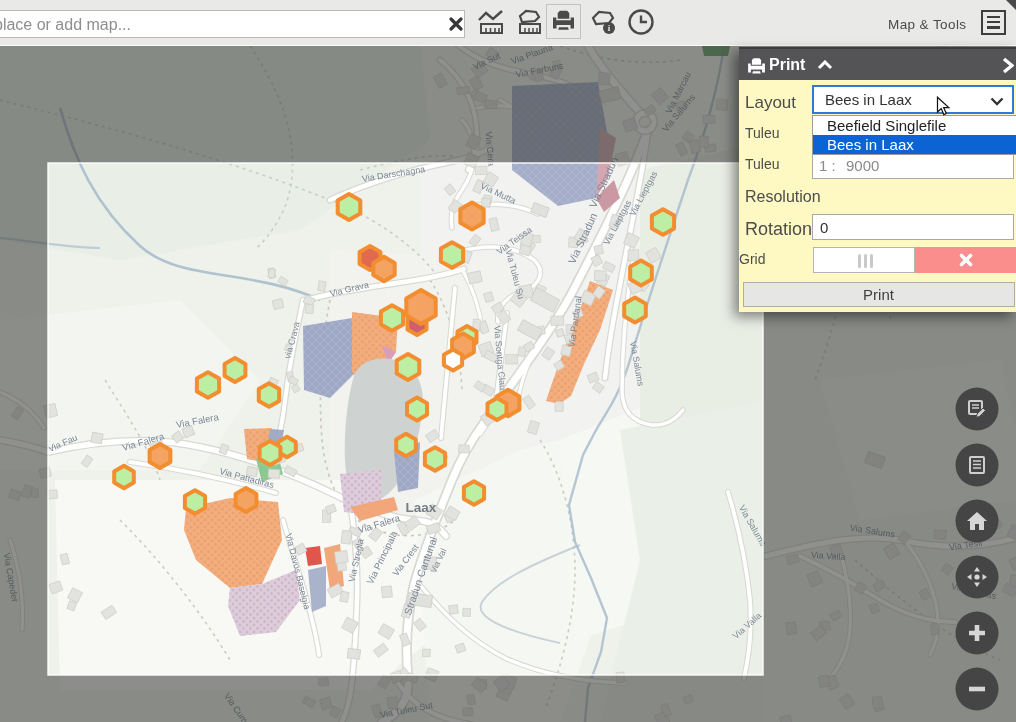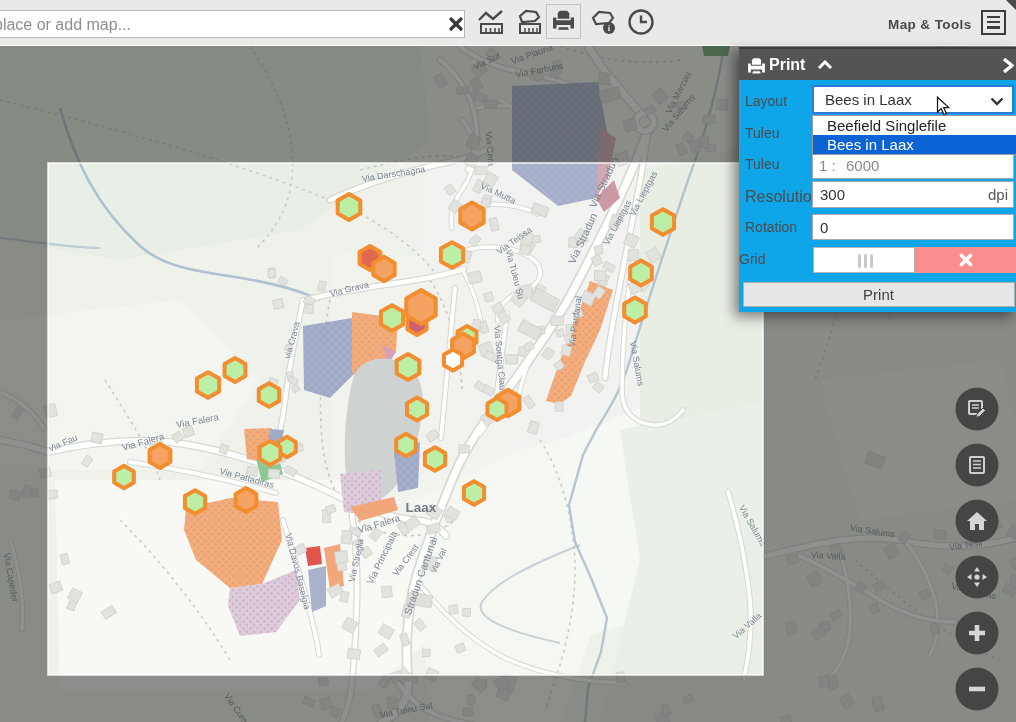--- a/index.html
+++ b/index.html
@@ -471,68 +471,64 @@
 <svg class="abs" style="left:589px;top:8px" width="30" height="30" viewBox="0 0 30 30">
  <path d="M4,10 L10,4 L21,5 L24,10 L20,15 L7,16 Z" fill="none" stroke="#4a4a4a" stroke-width="2.2"></path>
  <circle cx="20" cy="20" r="6" fill="#4a4a4a"></circle>
  <text x="20" y="23.2" font-size="9" font-weight="bold" fill="#e9e9e7" text-anchor="middle" font-family="Liberation Serif,serif">i</text>
 </svg>
 
 <svg class="abs" style="left:627px;top:8px" width="28" height="28" viewBox="0 0 28 28">
  <circle cx="14" cy="14" r="11.5" fill="none" stroke="#4a4a4a" stroke-width="2.4"></circle>
  <path d="M14,7.5 V14 H20" fill="none" stroke="#4a4a4a" stroke-width="2.4"></path>
 </svg>
-<div class="abs" style="left:888px;top:17px;font-size:13.5px;font-weight:bold;color:#4a4a4a;letter-spacing:0.4px">Map &amp; Tools</div>
+<div class="abs" style="left:888px;top:17px;font-size:13.5px;font-weight:normal;color:#4a4a4a;letter-spacing:0.4px">Map &amp; Tools</div>
 <div class="abs" style="left:981px;top:10px;width:25px;height:25px;border:2.5px solid #3e3e3e">
  <div style="margin:3.8px 4.2px 0 4.2px;height:2.6px;background:#3e3e3e"></div>
  <div style="margin:2.5px 4.2px 0 4.2px;height:2.6px;background:#3e3e3e"></div>
  <div style="margin:2.5px 4.2px 0 4.2px;height:2.6px;background:#3e3e3e"></div>
 </div>
 <svg class="abs" style="left:1002px;top:0" width="14" height="13" viewBox="0 0 14 13">
       <polygon points="4,0 14,0 14,10" fill="#4a4a4a"></polygon>
     </svg>
 
-<div class="abs" style="left:739px;top:47px;width:278px;height:265px;background:#0ea5e9;box-shadow:-5px 5px 12px rgba(0,0,0,0.45)">
+<div class="abs" style="left:739px;top:47px;width:278px;height:265px;background:#fef9c3;box-shadow:-5px 5px 12px rgba(0,0,0,0.45)">
  <div class="abs" style="left:0;top:0;width:278px;height:33px;background:#545456;border-top:2px solid #3c3c3e">
   <svg class="abs" style="left:7px;top:7px" width="21" height="20" viewBox="0 0 25 25">
    <path d="M2,9.5 H23 V20.5 H19.5 V17 H5.5 V20.5 H2 Z" fill="#fff"></path>
    <polygon points="7.5,18.5 17.5,18.5 18.8,22.5 6.2,22.5" fill="#fff" stroke="#545456" stroke-width="1.4"></polygon>
    <polygon points="8.6,2 16.4,2 19,4.8 19,11.5 6,11.5 6,4.8" fill="#fff" stroke="#545456" stroke-width="1.4"></polygon>
   </svg>
   <div class="abs" style="left:30px;top:7px;font-size:16px;font-weight:bold;color:#fff">Print</div>
   <svg class="abs" style="left:78px;top:11px" width="16" height="11" viewBox="0 0 16 11">
           <path d="M2,8 L8,2 L14,8" fill="none" stroke="#fff" stroke-width="3"></path>
         </svg>
   <svg class="abs" style="left:263px;top:8px" width="12" height="17" viewBox="0 0 12 17">
           <path d="M2,2 L10,8.5 L2,15" fill="none" stroke="#fff" stroke-width="3.4"></path>
         </svg>
  </div>
- <div class="abs" style="left:6px;top:46px;font-size:14px;color:#4c4c4c">Layout</div>
+ <div class="abs" style="left:6px;top:46px;font-size:17px;color:#4c4c4c">Layout</div>
  <div class="abs" style="left:6px;top:78px;font-size:14px;color:#4c4c4c">Tuleu</div>
  <div class="abs" style="left:6px;top:109px;font-size:14px;color:#4c4c4c">Tuleu</div>
  <div class="abs" style="left:6px;top:141px;font-size:16px;color:#4c4c4c">Resolution</div>
- <div class="abs" style="left:6px;top:172px;font-size:14px;color:#4c4c4c">Rotation</div>
+ <div class="abs" style="left:6px;top:172px;font-size:18px;color:#4c4c4c">Rotation</div>
  <div class="abs" style="left:0;top:204px;font-size:14px;color:#4c4c4c">Grid</div>
 
  <div class="abs" style="left:73px;top:38px;width:202px;height:29px;background:#fff;border:2px solid #2e7ad8">
   <div style="margin:4px 0 0 11px;font-size:15px;color:#333">Bees in Laax</div>
   <svg class="abs" style="right:8px;top:10px" width="14" height="9" viewBox="0 0 14 9">
           <path d="M1.5,1.5 L7,7 L12.5,1.5" fill="none" stroke="#333" stroke-width="2.4"></path>
         </svg>
  </div>
 
  <div class="abs" style="left:73px;top:105px;width:202px;height:27px;background:#fff;border:1px solid #a9a9a9">
   <span class="abs" style="left:6px;top:4px;font-size:15px;color:#8a8a8a">1 :</span>
-  <span class="abs" style="left:33px;top:4px;font-size:15px;color:#8a8a8a">6000</span>
- </div>
-
- <div class="abs" style="left:73px;top:134px;width:202px;height:27px;background:#fff;border:1px solid #a9a9a9">
-  <span class="abs" style="left:7px;top:4px;font-size:15px;color:#333">300</span>
-  <span class="abs" style="right:5px;top:4px;font-size:15px;color:#555">dpi</span>
- </div>
+  <span class="abs" style="left:33px;top:4px;font-size:15px;color:#8a8a8a">9000</span>
+ </div>
+
 
  <div class="abs" style="left:73px;top:167px;width:202px;height:26px;background:#fff;border:1px solid #a9a9a9">
   <span class="abs" style="left:7px;top:4px;font-size:15px;color:#333">0</span>
  </div>
 
  <div class="abs" style="left:74px;top:199.5px;width:102px;height:26px;background:#fff;border:1px solid #b5b5b5">
   <div class="abs" style="left:44px;top:6px;width:3px;height:14px;background:#c9c9c9;border-radius:2px"></div>
   <div class="abs" style="left:50px;top:6px;width:3px;height:14px;background:#c9c9c9;border-radius:2px"></div>
   <div class="abs" style="left:56px;top:6px;width:3px;height:14px;background:#c9c9c9;border-radius:2px"></div>
  </div>

